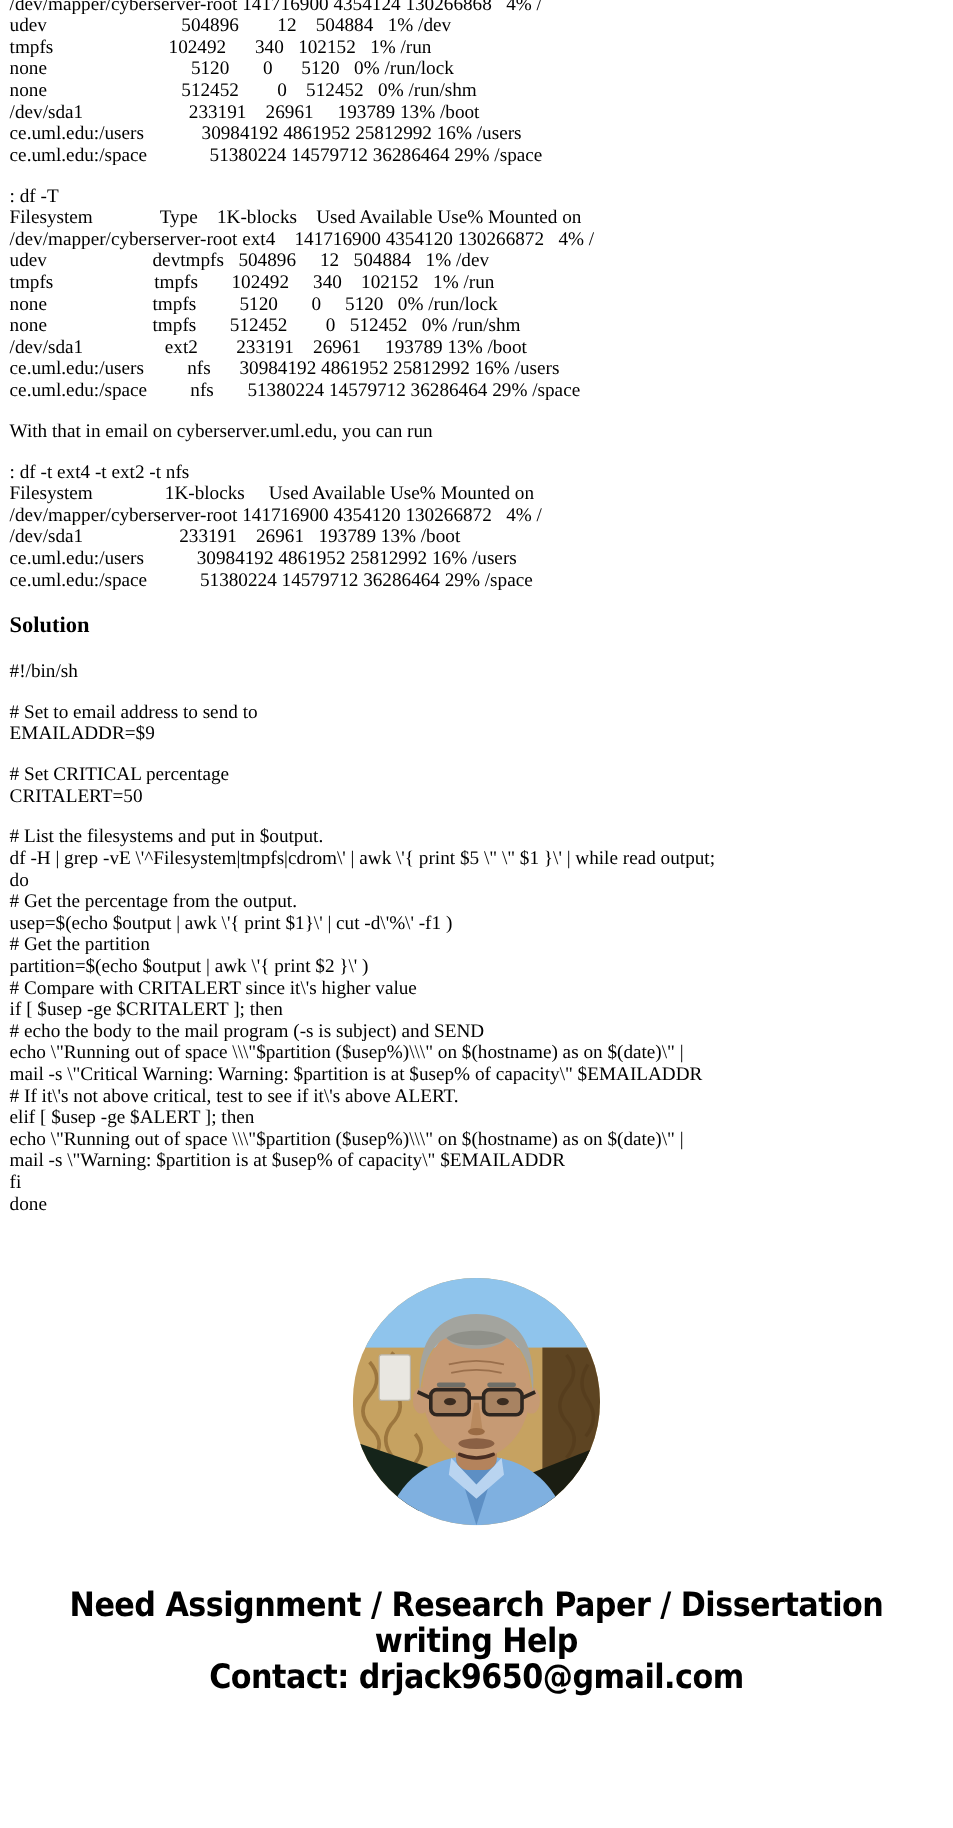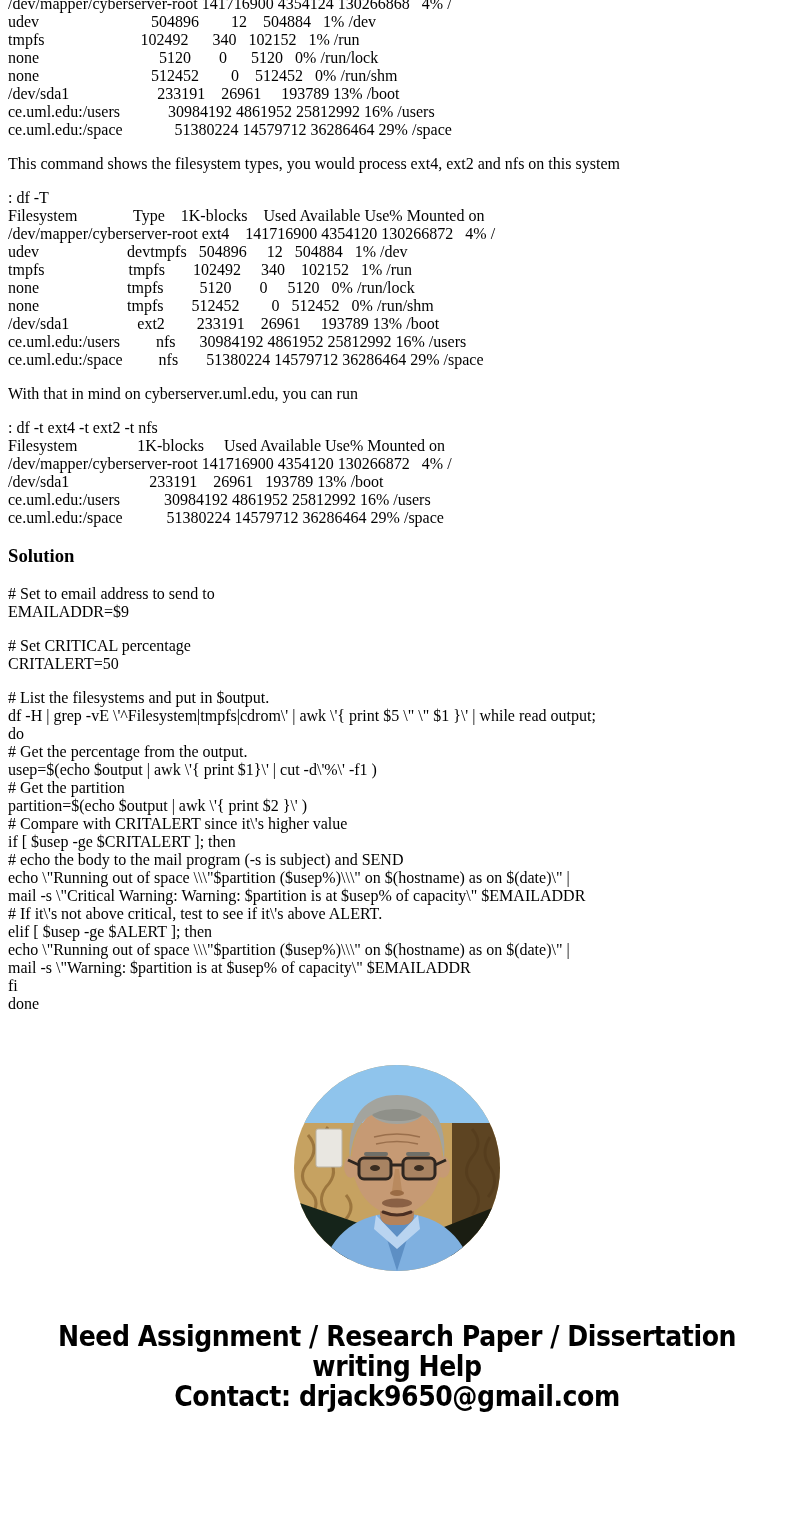--- a/index.html
+++ b/index.html
@@ -56,44 +56,44 @@
 
   <p class="term">/dev/mapper/cyberserver-root 141716900 4354124 130266868   4% /
 udev                            504896        12    504884   1% /dev
 tmpfs                        102492      340   102152   1% /run
 none                              5120       0      5120   0% /run/lock
 none                            512452        0    512452   0% /run/shm
 /dev/sda1                      233191    26961     193789 13% /boot
 ce.uml.edu:/users            30984192 4861952 25812992 16% /users
 ce.uml.edu:/space             51380224 14579712 36286464 29% /space</p>
 
-  <p class="term">This command shows the filesystem types, you would process ext4, ext2 and nfs on this system</p>
 
   <p class="term">: df -T
 Filesystem              Type    1K-blocks    Used Available Use% Mounted on
 /dev/mapper/cyberserver-root ext4    141716900 4354120 130266872   4% /
 udev                      devtmpfs   504896     12   504884   1% /dev
 tmpfs                     tmpfs       102492     340    102152   1% /run
 none                      tmpfs         5120       0     5120   0% /run/lock
 none                      tmpfs       512452        0   512452   0% /run/shm
 /dev/sda1                 ext2        233191    26961     193789 13% /boot
 ce.uml.edu:/users         nfs      30984192 4861952 25812992 16% /users
 ce.uml.edu:/space         nfs       51380224 14579712 36286464 29% /space</p>
 
-  <p class="term">With that in mind on cyberserver.uml.edu, you can run</p>
+  <p class="term">With that in email on cyberserver.uml.edu, you can run</p>
 
   <p class="term">: df -t ext4 -t ext2 -t nfs
 Filesystem               1K-blocks     Used Available Use% Mounted on
 /dev/mapper/cyberserver-root 141716900 4354120 130266872   4% /
 /dev/sda1                    233191    26961   193789 13% /boot
 ce.uml.edu:/users           30984192 4861952 25812992 16% /users
 ce.uml.edu:/space           51380224 14579712 36286464 29% /space</p>
 
   <h3 class="sol">Solution</h3>
 
+  <p class="term">#!/bin/sh</p>
   <p class="term"># Set to email address to send to
 EMAILADDR=$9</p>
   <p class="term"># Set CRITICAL percentage
 CRITALERT=50</p>
   <p class="term"># List the filesystems and put in $output.
 df -H | grep -vE \'^Filesystem|tmpfs|cdrom\' | awk \'{ print $5 \" \" $1 }\' | while read output;
 do
 # Get the percentage from the output.
 usep=$(echo $output | awk \'{ print $1}\' | cut -d\'%\' -f1 )
 # Get the partition

